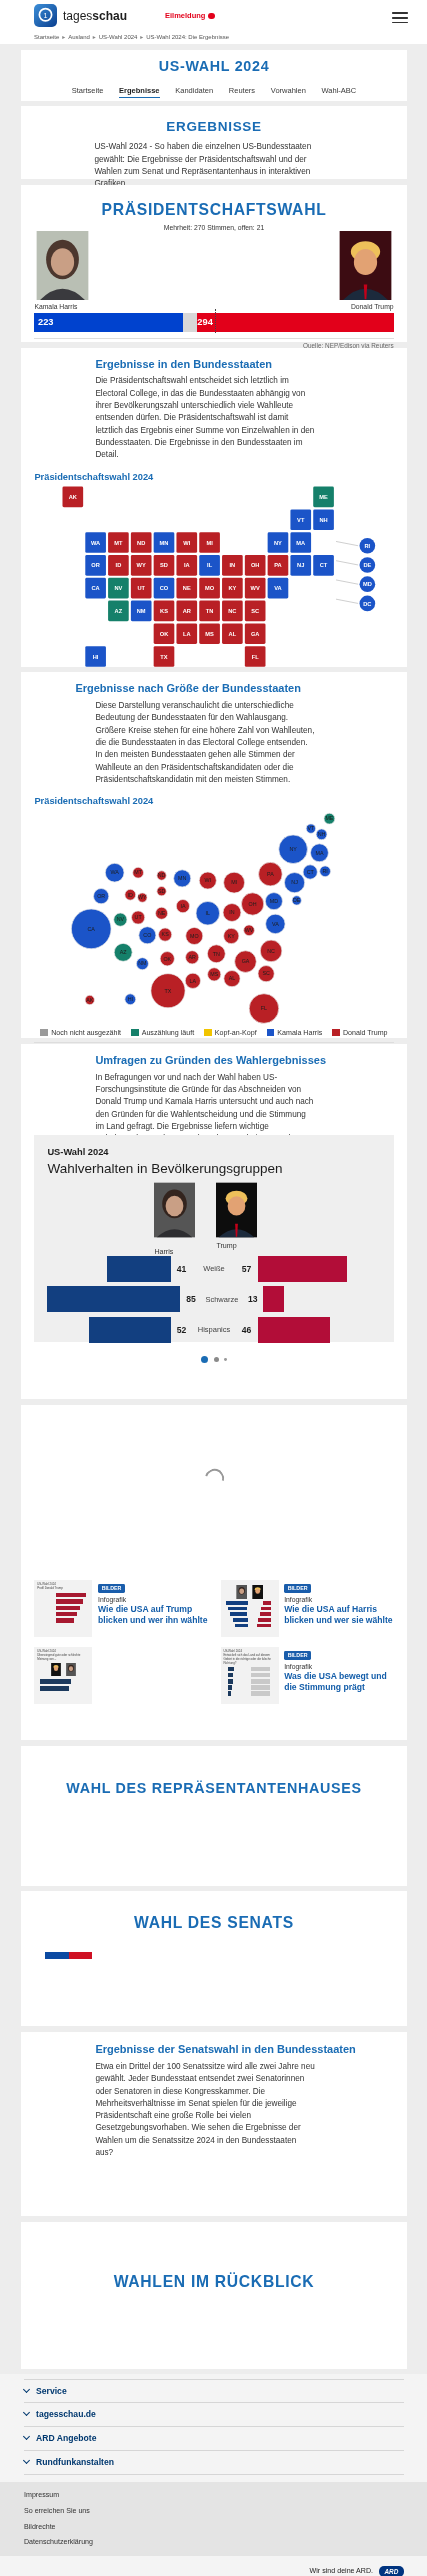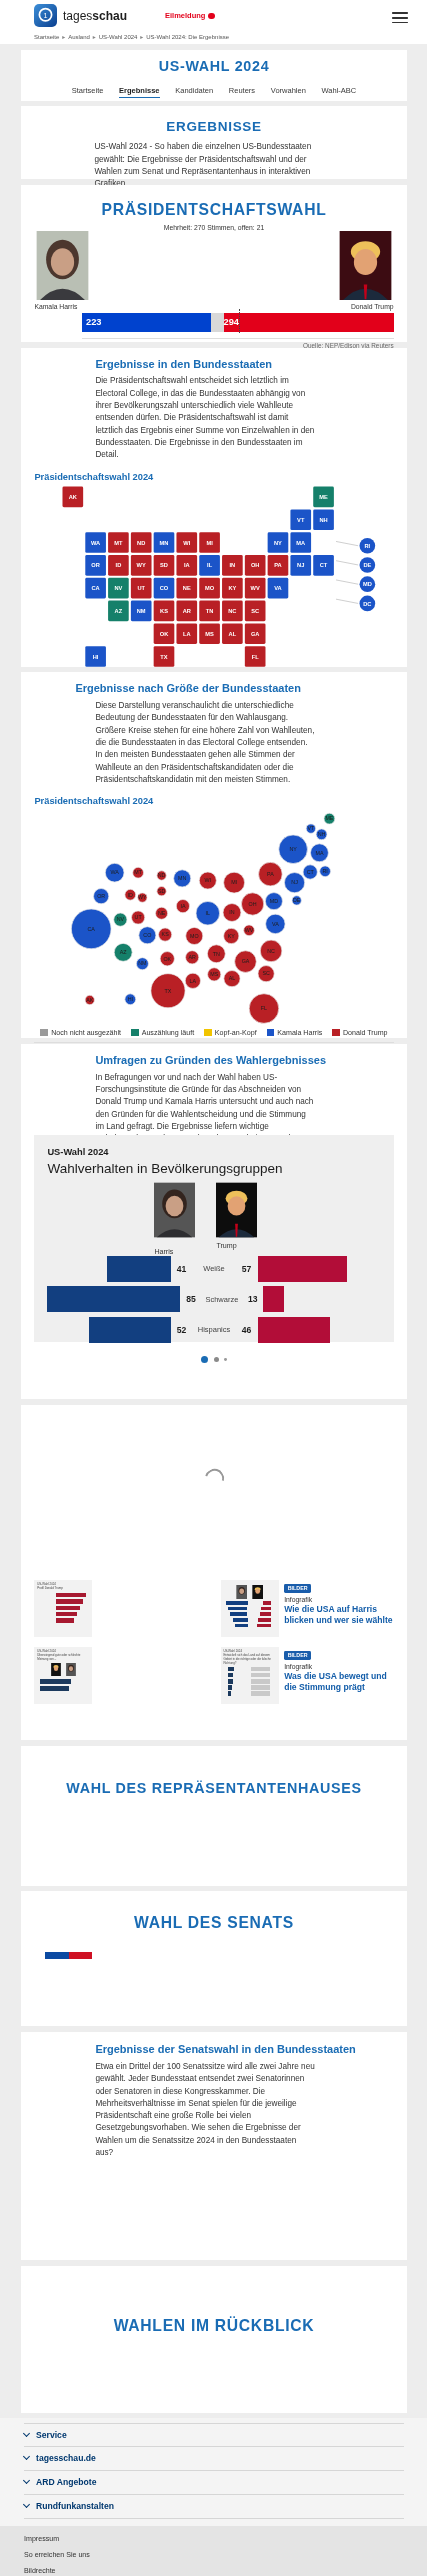--- a/index.html
+++ b/index.html
@@ -113,21 +113,21 @@
     <svg width="57" height="69" viewBox="0 0 60 80">
         <rect width="60" height="80" fill="#3c0c12"></rect>
         <ellipse cx="30" cy="24" rx="17" ry="12" fill="#eec05a"></ellipse>
         <ellipse cx="30" cy="36" rx="13.5" ry="15" fill="#e2a273"></ellipse>
         <path d="M4,80 Q30,54 56,80 Z" fill="#1c2a3c"></path>
         <path d="M28,62 L32,62 L31,79 L29,79 Z" fill="#c40019"></path>
       </svg>
   </div>
   <div class="photo-name" style="left:13px; top:118px;">Kamala Harris</div>
   <div class="photo-name" style="right:13px; top:118px;">Donald Trump</div>
-  <div style="position:absolute; left:13px; right:13px; top:128px;margin-left:48px;">
+  <div style="position:absolute; left:13px; right:13px; top:128px;">
     <div class="rbar">
       <div class="b" id="bar-harris" style="width: 41.4498%; background: rgb(0, 66, 206);">
           <span style="margin-left:3.6px;" id="harris-votes">223</span>
         </div>
       <div class="b" id="bar-open" style="width: 3.90335%; background: rgb(216, 216, 216);"></div>
       <div class="b" id="bar-trump" style="width: 54.6468%; background: rgb(226, 0, 26);">
           <span style="margin-right:3.6px;" id="trump-votes">294</span>
         </div>
       <div class="maj" id="maj-line" style="left: 50.1859%;"></div>
     </div>
@@ -655,20 +655,25 @@
   <div class="teasers" id="teasers" style="margin-top:93px;">
     <div class="teaser">
       <div class="thumb">
           <div class="tk">US-Wahl 2024<br>Profil Donald Trump</div>
           <div style="margin:2.1px 0 0 18.5px;height:4.3px;width:58%;background:#a71930;"></div>
           <div style="margin:2.1px 0 0 18.5px;height:4.3px;width:52%;background:#a71930;"></div>
           <div style="margin:2.1px 0 0 18.5px;height:4.3px;width:46%;background:#a71930;"></div>
           <div style="margin:2.1px 0 0 18.5px;height:4.3px;width:40%;background:#a71930;"></div>
           <div style="margin:2.1px 0 0 18.5px;height:4.3px;width:34%;background:#a71930;"></div>
         </div>
+      <div>
+        <span class="badge">BILDER</span>
+        <div class="t-kicker">Infografik</div>
+        <div class="t-title">Wie die USA auf Trump blicken und wer ihn wählte</div>
+      </div>
     </div>
     <div class="teaser">
       <div class="thumb">
           <div style="display:flex;gap:4.3px;justify-content:center;margin-top:1.4px;">
             <svg width="11.4" height="14.3" viewBox="0 0 60 80">
               <rect width="60" height="80" fill="#555"></rect>
               <ellipse cx="30" cy="32" rx="18" ry="21" fill="#33241e"></ellipse>
               <ellipse cx="30" cy="35" rx="13" ry="15" fill="#c99f85"></ellipse>
             </svg>
             <svg width="11.4" height="14.3" viewBox="0 0 60 80">
@@ -761,21 +766,21 @@
 </div>
 
 <div class="card" style="height:135px; padding-top:23px;">
   <div class="h2">WAHL DES SENATS</div>
   <div style="display:flex; margin:20px 0 0 24px; height:7.1px; width:47px;">
     <div style="flex:1; background:#0b4aa2;"></div>
     <div style="flex:1; background:#cf1124;"></div>
   </div>
 </div>
 
-<div class="card" style="height:228px; padding:11.4px 13px 0;">
+<div class="card" style="height:184px; padding:11.4px 13px 0;">
   <div class="h3" style="margin-left:61px;">Ergebnisse der Senatswahl in den Bundesstaaten</div>
   <div class="para" style="margin:5.7px 78px 0 61px;">Etwa ein Drittel der 100 Senatssitze wird alle zwei Jahre neu gewählt. Jeder Bundesstaat entsendet zwei Senatorinnen oder Senatoren in diese Kongresskammer. Die Mehrheitsverhältnisse im Senat spielen für die jeweilige Präsidentschaft eine große Rolle bei vielen Gesetzgebungsvorhaben. Wie sehen die Ergebnisse der Wahlen um die Senatssitze 2024 in den Bundesstaaten aus?</div>
 </div>
 
 <div class="card" style="height:147px; padding-top:51px;">
   <div class="h2">WAHLEN IM RÜCKBLICK</div>
 </div>
 
 <div class="footer">
   <div class="f-acc" id="f-acc">

